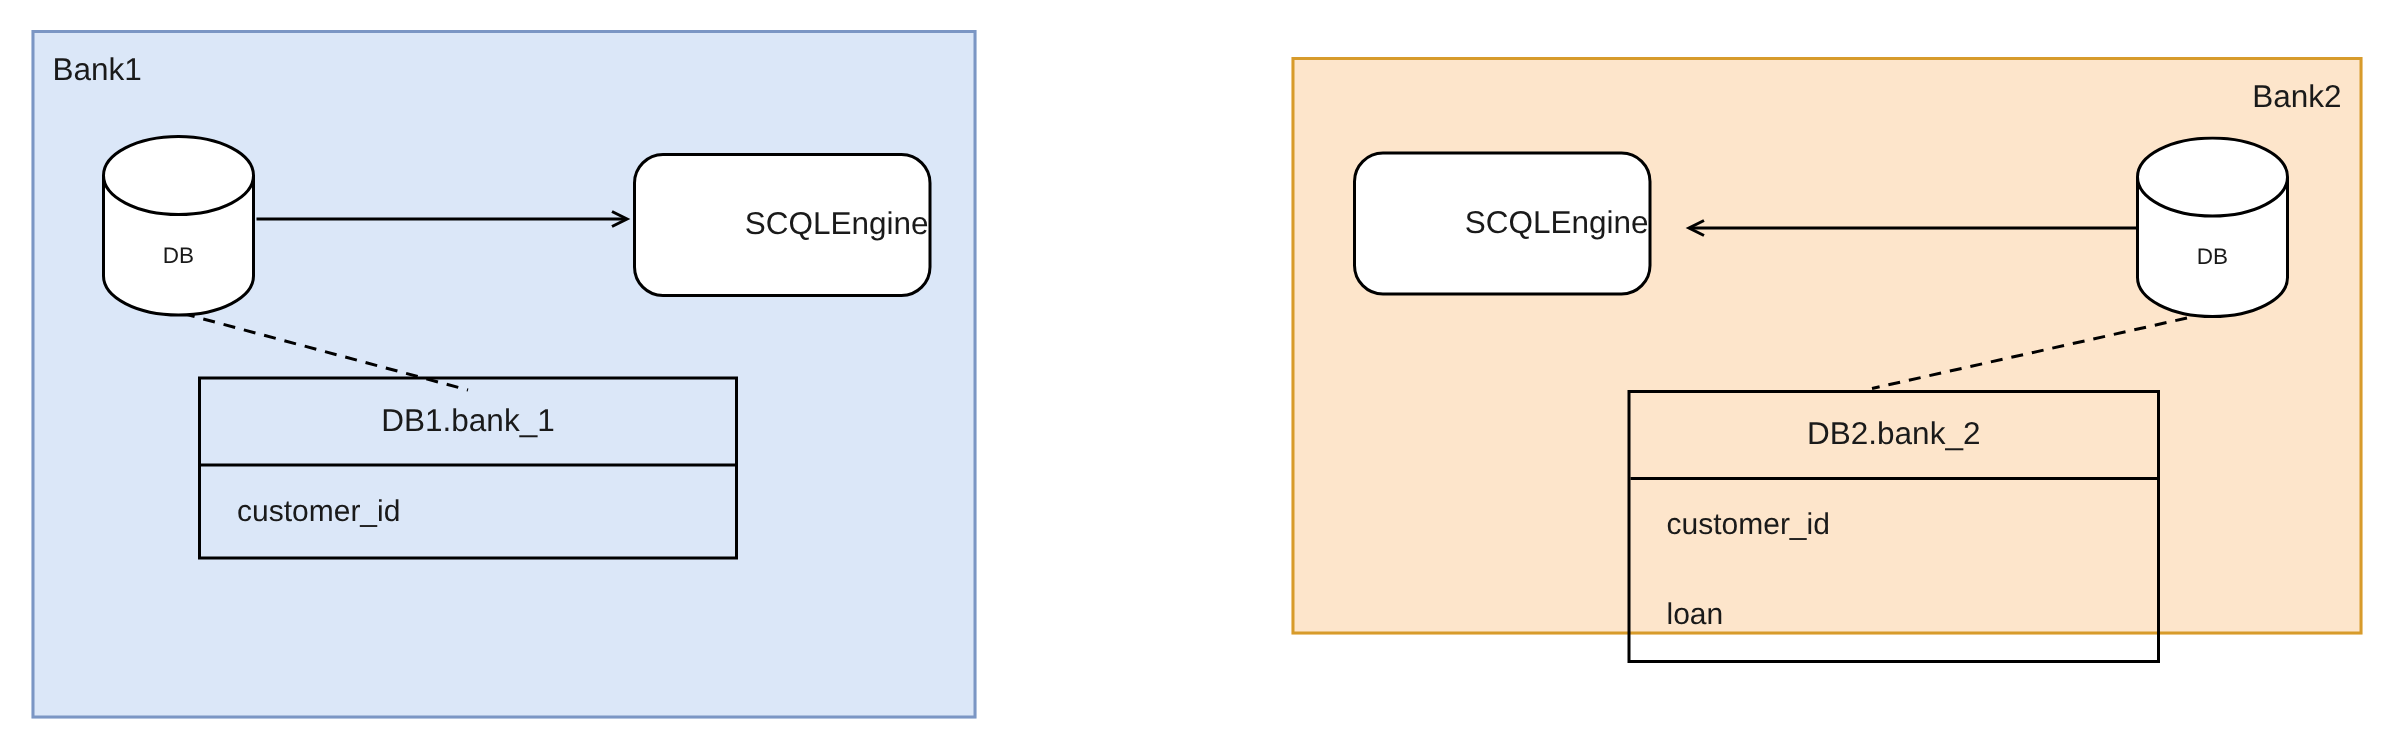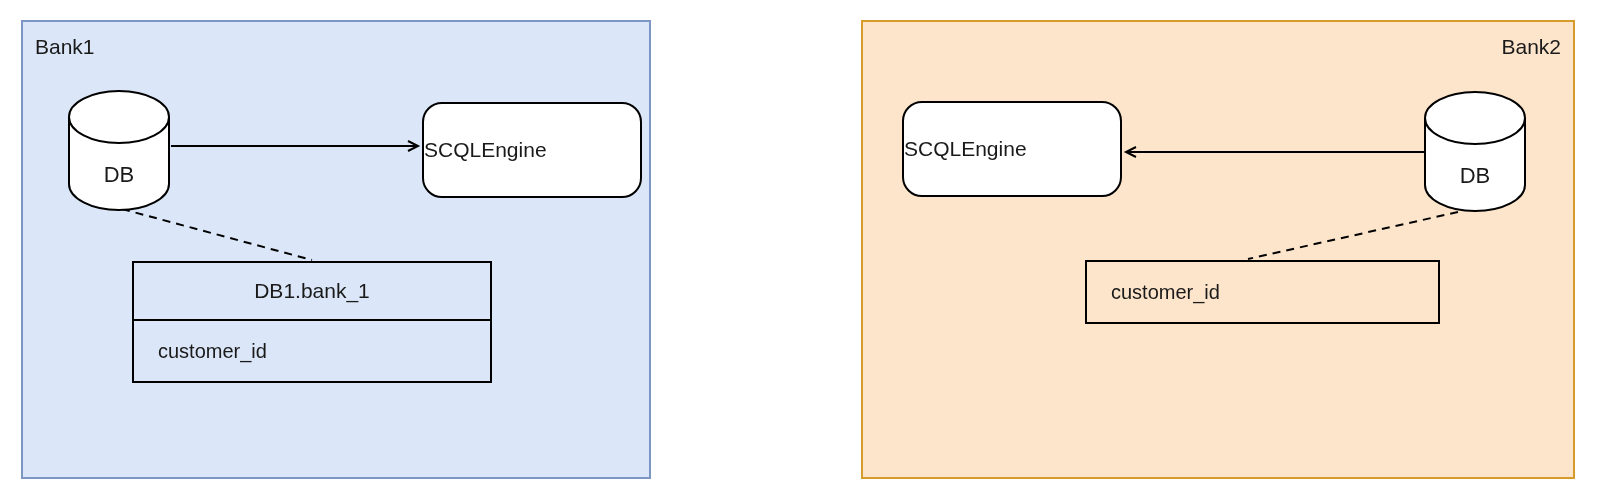--- a/index.html
+++ b/index.html
@@ -9,38 +9,38 @@
     --text:#1a1a1a; --background:#ffffff;
   }
   html,body{margin:0;padding:0;background:var(--background);}
   .canvas{
     position:relative;width:1602px;height:502px;overflow:hidden;
     font-family:"Liberation Sans","DejaVu Sans",sans-serif;color:var(--text);
   }
   .panel{position:absolute;box-sizing:border-box;border:2px solid;}
   .panel-bank1{left:21px;top:20px;width:630px;height:459px;
     background:var(--bank1-fill);border-color:var(--bank1-border);}
-  .panel-bank2{left:861px;top:20px;width:714px;height:459px;
+  .panel-bank2{left:861px;top:38px;width:714px;height:385px;
     background:var(--bank2-fill);border-color:var(--bank2-border);}
   .panel-label{position:absolute;top:12px;font-size:21px;line-height:1.2;}
   .panel-label.tl{left:12px;}
   .panel-label.tr{right:12px;}
   .connectors{position:absolute;left:0;top:0;z-index:2;}
   .connectors line{stroke:var(--node-border);stroke-width:2;}
   .connectors line.dashed{stroke-dasharray:8 6;}
   .node{position:absolute;z-index:3;box-sizing:border-box;}
   .engine-node{
-    width:220px;height:96px;background:var(--node-fill);
+    width:199px;height:96px;background:var(--node-fill);
     border:2px solid var(--node-border);border-radius:20px;
-    display:flex;align-items:center;justify-content:flex-start;font-size:21px;
+    display:flex;align-items:center;justify-content:flex-end;font-size:21px;
   }
   .db-node{width:102px;height:122px;}
   .db-node svg{display:block;}
   .db-label{
-    position:absolute;left:0;right:0;top:72px;text-align:center;font-size:22px;
+    position:absolute;left:0;right:0;top:72px;text-align:center;font-size:15px;
   }
   .schema-table{
     position:absolute;z-index:3;box-sizing:border-box;
     border:2px solid var(--node-border);
   }
   .schema-header{
     height:58px;box-sizing:border-box;border-bottom:2px solid var(--node-border);
     display:flex;align-items:center;justify-content:center;font-size:21px;
   }
   .schema-row{
@@ -78,38 +78,40 @@
       <path d="M 1 27 L 1 94 A 50 26 0 0 0 101 94 L 101 27" fill="#fff" stroke="#000" stroke-width="2"></path>
       <ellipse cx="51" cy="27" rx="50" ry="26" fill="#fff" stroke="#000" stroke-width="2"></ellipse>
     </svg>
     <div class="db-label">DB</div>
   </div>
 
   <div class="node engine-node" style="left:422px;top:102px;">
     <span>SCQLEngine</span>
   </div>
 
-  <div class="schema-table" style="left:132px;top:261px;width:360px;">
+  <div class="schema-table" style="left:132px;top:251px;width:360px;">
     <div class="schema-header">DB1.bank_1</div>
     <div class="schema-body">
       <div class="schema-row">customer_id</div>
     </div>
   </div>
 
   <div class="node engine-node" style="left:902px;top:101px;">
     <span>SCQLEngine</span>
   </div>
 
   <div class="node db-node" style="left:1424px;top:91px;">
     <svg width="102" height="122" viewBox="0 0 102 122">
       <path d="M 1 27 L 1 94 A 50 26 0 0 0 101 94 L 101 27" fill="#fff" stroke="#000" stroke-width="2"></path>
       <ellipse cx="51" cy="27" rx="50" ry="26" fill="#fff" stroke="#000" stroke-width="2"></ellipse>
     </svg>
     <div class="db-label">DB</div>
   </div>
 
   <div class="schema-table" style="left:1085px;top:260px;width:355px;">
+    <div class="schema-header">DB2.bank_2</div>
     <div class="schema-body">
       <div class="schema-row">customer_id</div>
+      <div class="schema-row">loan</div>
     </div>
   </div>
 
 </div>
 
 </body></html>

